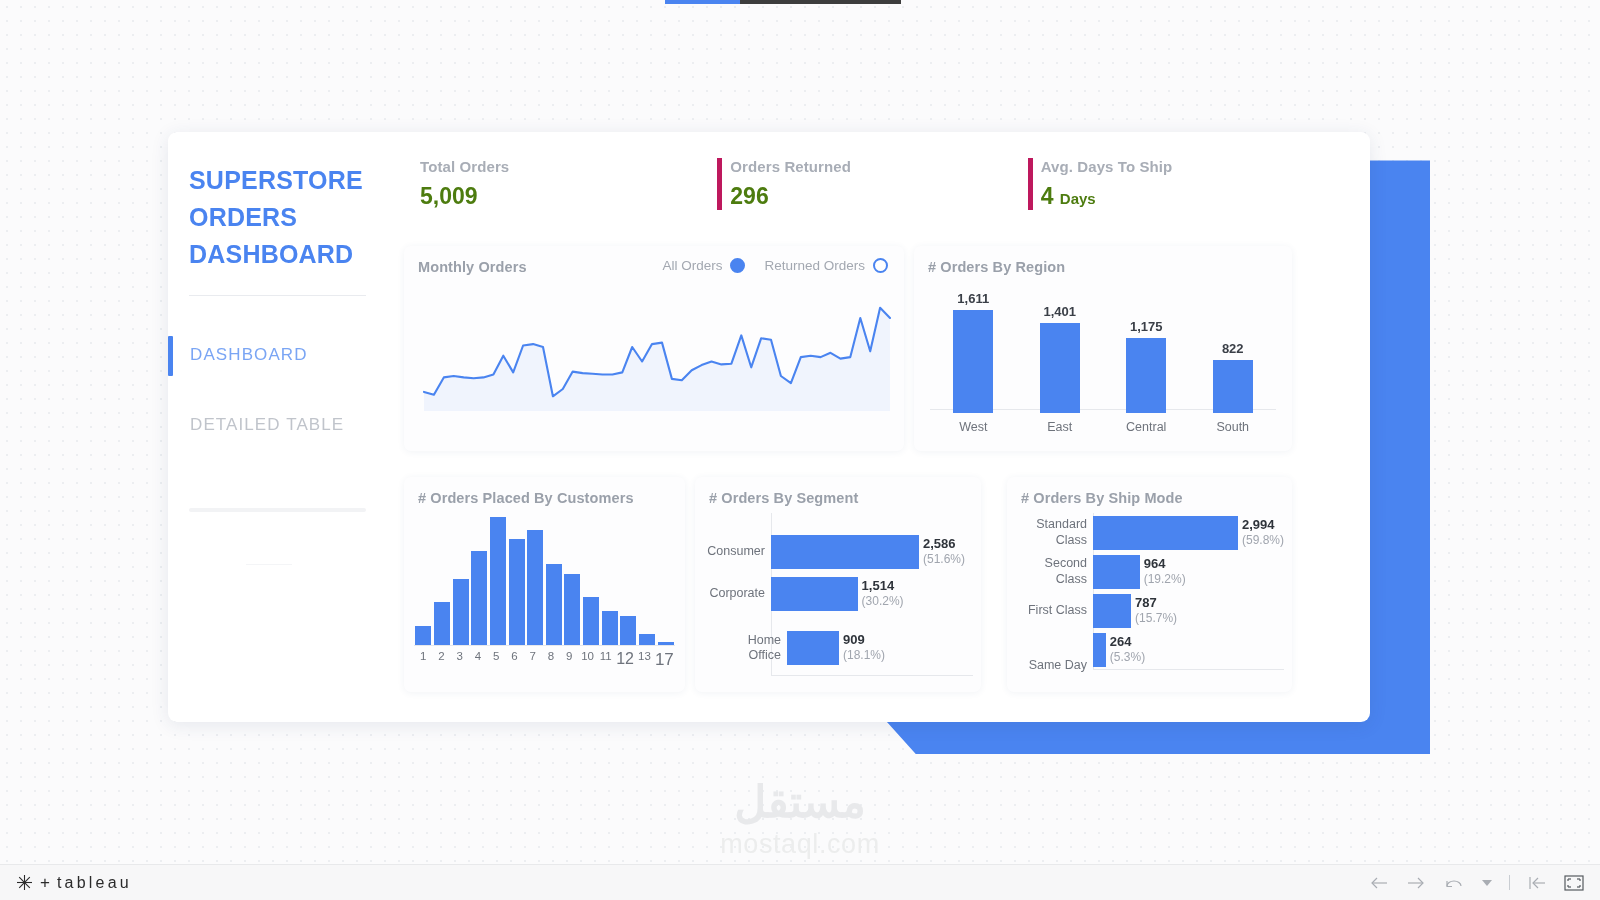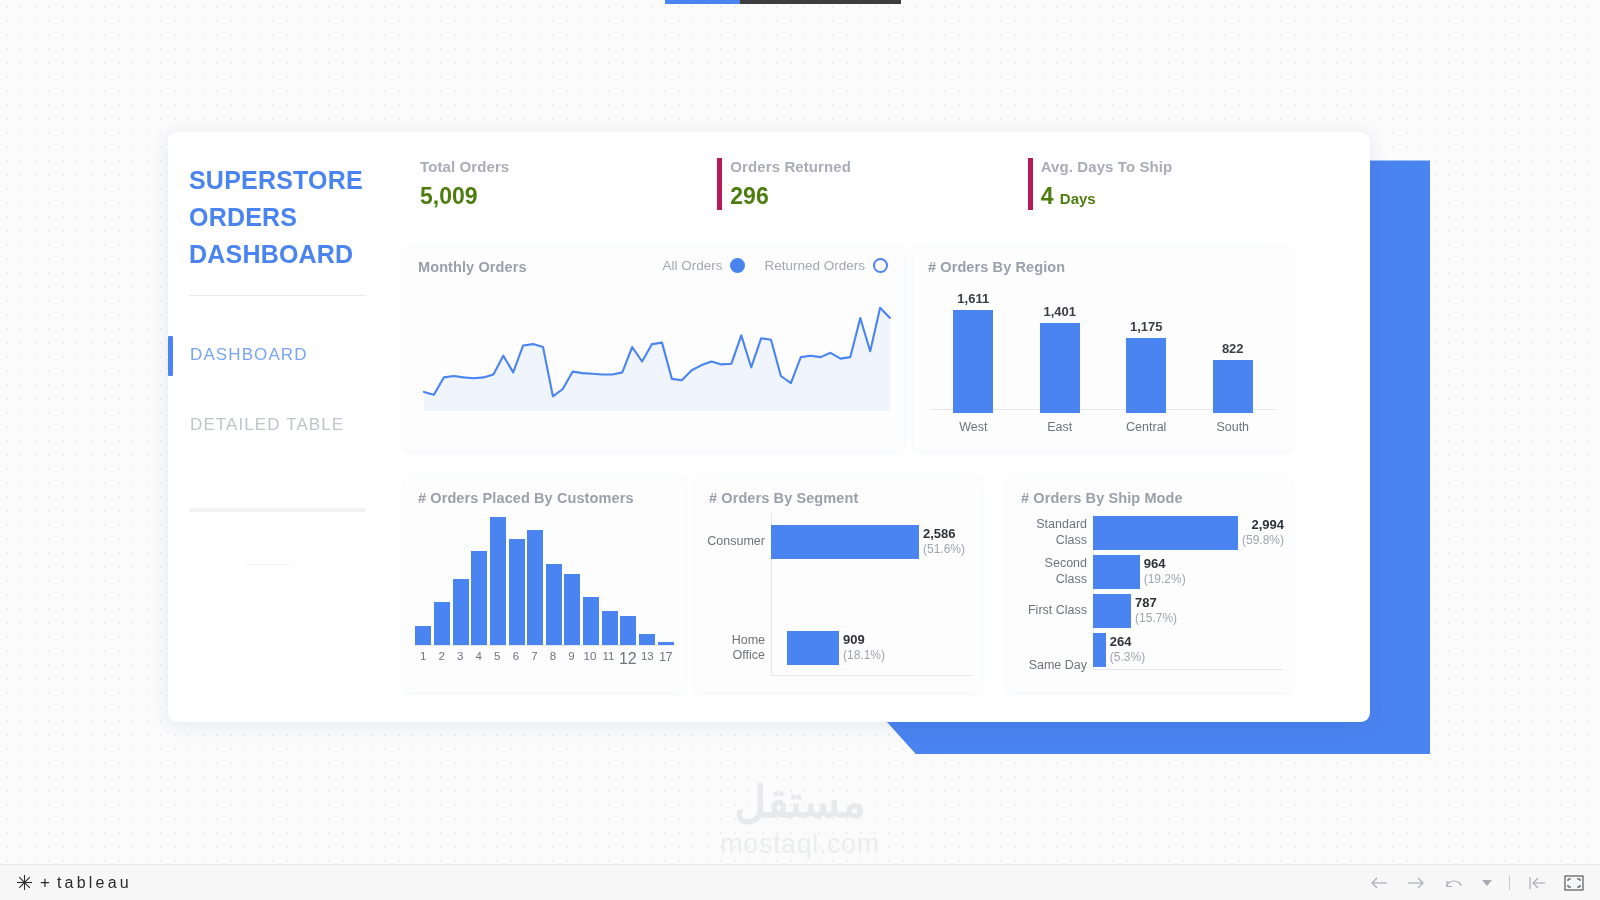--- a/index.html
+++ b/index.html
@@ -260,40 +260,50 @@
             <div class="axis-label" style="flex:1; margin:0 1.3px; font-size:11.5px;">4</div>
             <div class="axis-label" style="flex:1; margin:0 1.3px; font-size:11.5px;">5</div>
             <div class="axis-label" style="flex:1; margin:0 1.3px; font-size:11.5px;">6</div>
             <div class="axis-label" style="flex:1; margin:0 1.3px; font-size:11.5px;">7</div>
             <div class="axis-label" style="flex:1; margin:0 1.3px; font-size:11.5px;">8</div>
             <div class="axis-label" style="flex:1; margin:0 1.3px; font-size:11.5px;">9</div>
             <div class="axis-label" style="flex:1; margin:0 1.3px; font-size:11.5px;">10</div>
             <div class="axis-label" style="flex:1; margin:0 1.3px; font-size:11.5px;">11</div>
             <div class="axis-label" style="flex:1; margin:0 1.3px; font-size:16px;">12</div>
             <div class="axis-label" style="flex:1; margin:0 1.3px; font-size:11.5px;">13</div>
-            <div class="axis-label" style="flex:1; margin:0 1.3px; font-size:12px;text-align:center;">17</div>
+            <div class="axis-label" style="flex:1; margin:0 1.3px; font-size:17px;text-align:center;">17</div>
           </div>
         </div>
     </div>
 
     <div class="panel" id="p-segment">
       <div class="panel-title"># Orders By Segment</div>
       <div class="chart-area" id="segment-plot" style="left:8px; right:8px; top:36px; height:168px;">
           <div class="axis-v" style="left: 68px; height: 162px;"></div>
-          <div class="hrow" style="position:absolute; left:0; right:0; top:2px; height:54px;">
+          <div class="hrow" style="position:absolute; left:0; right:0; top:12px; height:54px;">
             <div class="hrow-label" style="width:62px;">Consumer</div>
             <div class="hbar-zone">
               <div class="hbar" style="width:148.0px; left:6px;"></div>
               <div class="hval" style="left:158.0px;">
                 <span class="num">2,586</span>
                 <span class="pct">(51.6%)</span>
               </div>
             </div>
           </div>
-          <div class="hrow" style="position:absolute; left:0; right:0; top:108px; height:54px;gap:16px;">
+          <div class="hrow" style="position:absolute; left:0; right:0; top:54px; height:54px;">
+            <div class="hrow-label" style="width:62px;">Corporate</div>
+            <div class="hbar-zone">
+              <div class="hbar" style="width:86.6px; left:6px;"></div>
+              <div class="hval" style="left:96.6px;">
+                <span class="num">1,514</span>
+                <span class="pct">(30.2%)</span>
+              </div>
+            </div>
+          </div>
+          <div class="hrow" style="position:absolute; left:16px; right:0; top:108px; height:54px;">
             <div class="hrow-label" style="width:62px;">Home Office</div>
             <div class="hbar-zone">
               <div class="hbar" style="width:52.0px; left:6px;"></div>
               <div class="hval" style="left:62.0px;">
                 <span class="num">909</span>
                 <span class="pct">(18.1%)</span>
               </div>
             </div>
           </div>
           <div class="axis-h" style="top:162px; left:68px;"></div>
@@ -301,21 +311,21 @@
     </div>
 
     <div class="panel" id="p-ship">
       <div class="panel-title"># Orders By Ship Mode</div>
       <div class="chart-area" id="ship-plot" style="left:8px; right:8px; top:36px; height:168px;">
           <div class="axis-v" style="left: 78px; height: 156px;"></div>
           <div class="hrow" style="position:absolute; left:0; right:0; top:0px; height:39px;">
             <div class="hrow-label" style="width:72px;">Standard Class</div>
             <div class="hbar-zone">
               <div class="hbar" style="width:145.0px; left:6px;"></div>
-              <div class="hval" style="left:155.0px;text-align:right;">
+              <div class="hval" style="left:155.0px;">
                 <span class="num">2,994</span>
                 <span class="pct">(59.8%)</span>
               </div>
             </div>
           </div>
           <div class="hrow" style="position:absolute; left:0; right:0; top:39px; height:39px;">
             <div class="hrow-label" style="width:72px;">Second Class</div>
             <div class="hbar-zone">
               <div class="hbar" style="width:46.7px; left:6px;"></div>
               <div class="hval" style="left:56.7px;">

